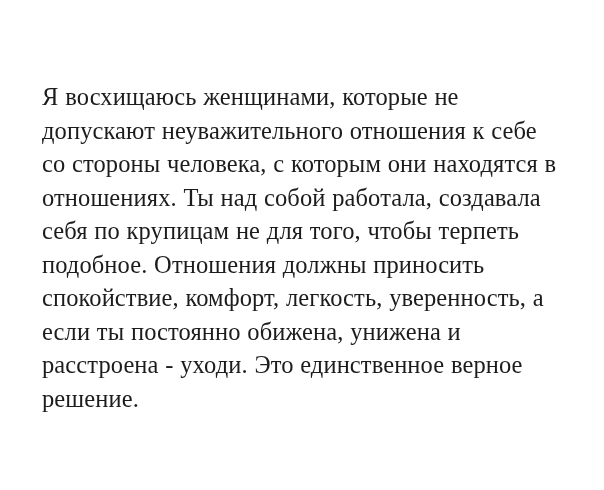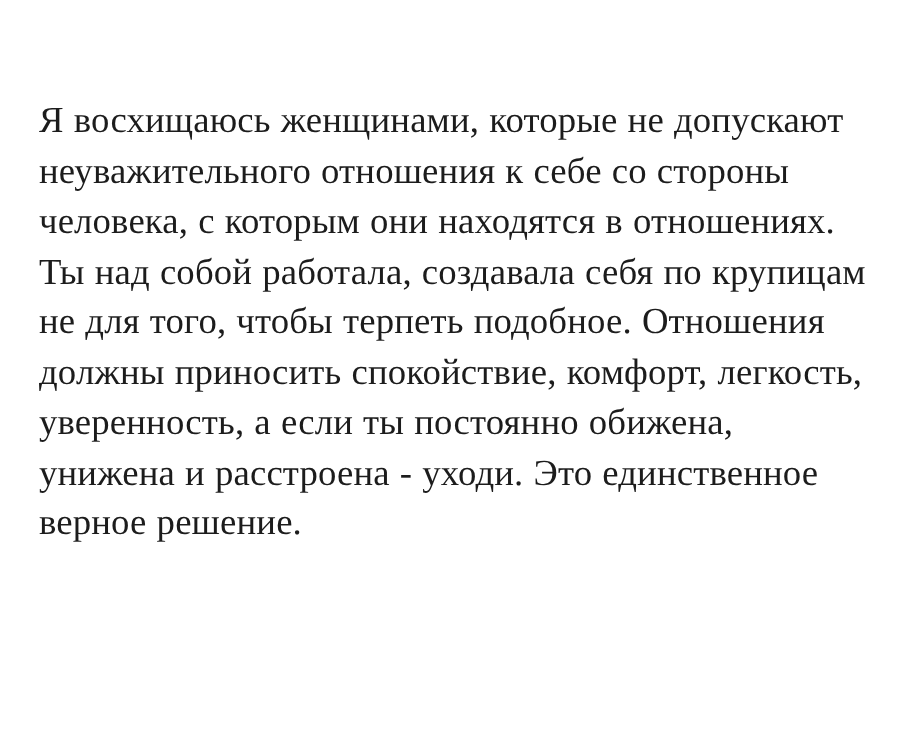--- a/index.html
+++ b/index.html
@@ -27,21 +27,21 @@
     width: 552px;
   }
   .quote-text {
     font-family: "Liberation Serif", serif;
     font-size: 24.5px;
     line-height: 33.5px;
     color: #1c1c1c;
     text-align: left;
     letter-spacing: 0.1px;
     word-spacing: 0.5px;
-    margin: 0;
+    margin: 16px;
     white-space: pre-wrap;
   }
 </style>
 </head>
 <body>
 
 <div class="page">
   <div class="quote-block">
     <p class="quote-text">Я восхищаюсь женщинами, которые не допускают неуважительного отношения к себе со стороны человека, с которым они находятся в отношениях. Ты над собой работала, создавала себя по крупицам не для того, чтобы терпеть подобное. Отношения должны приносить спокойствие, комфорт, легкость, уверенность, а если ты постоянно обижена, унижена и расстроена - уходи. Это единственное верное решение.</p>
   </div>

